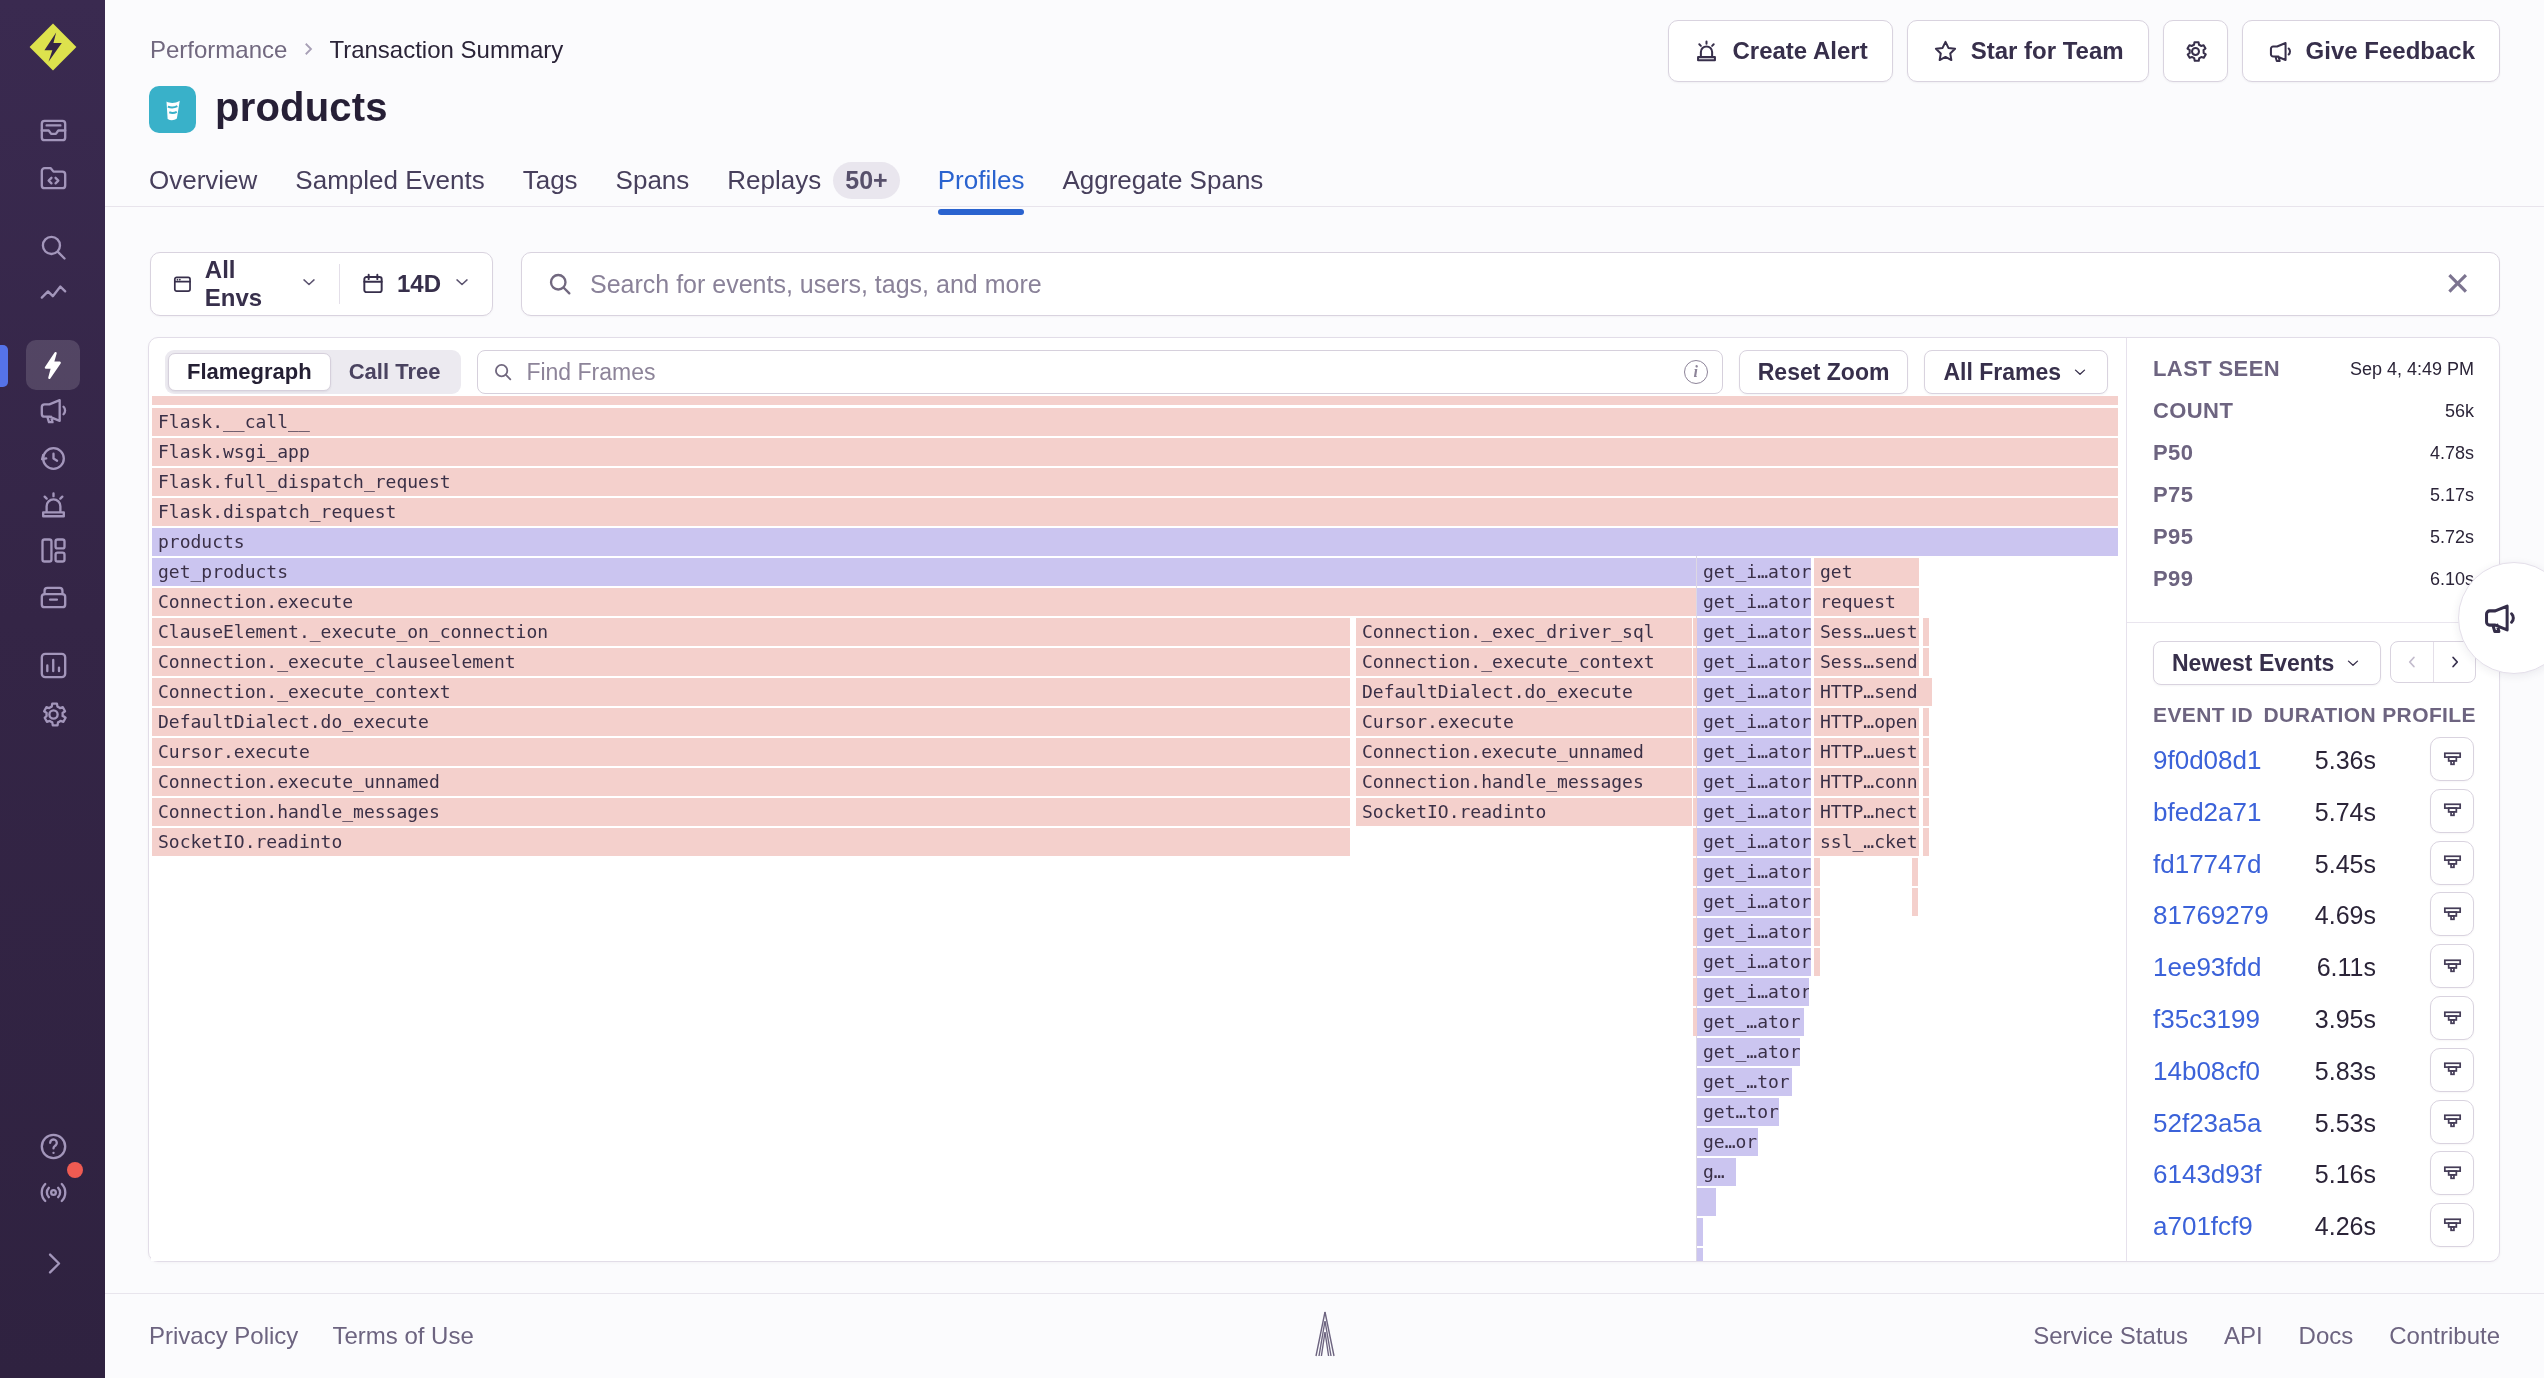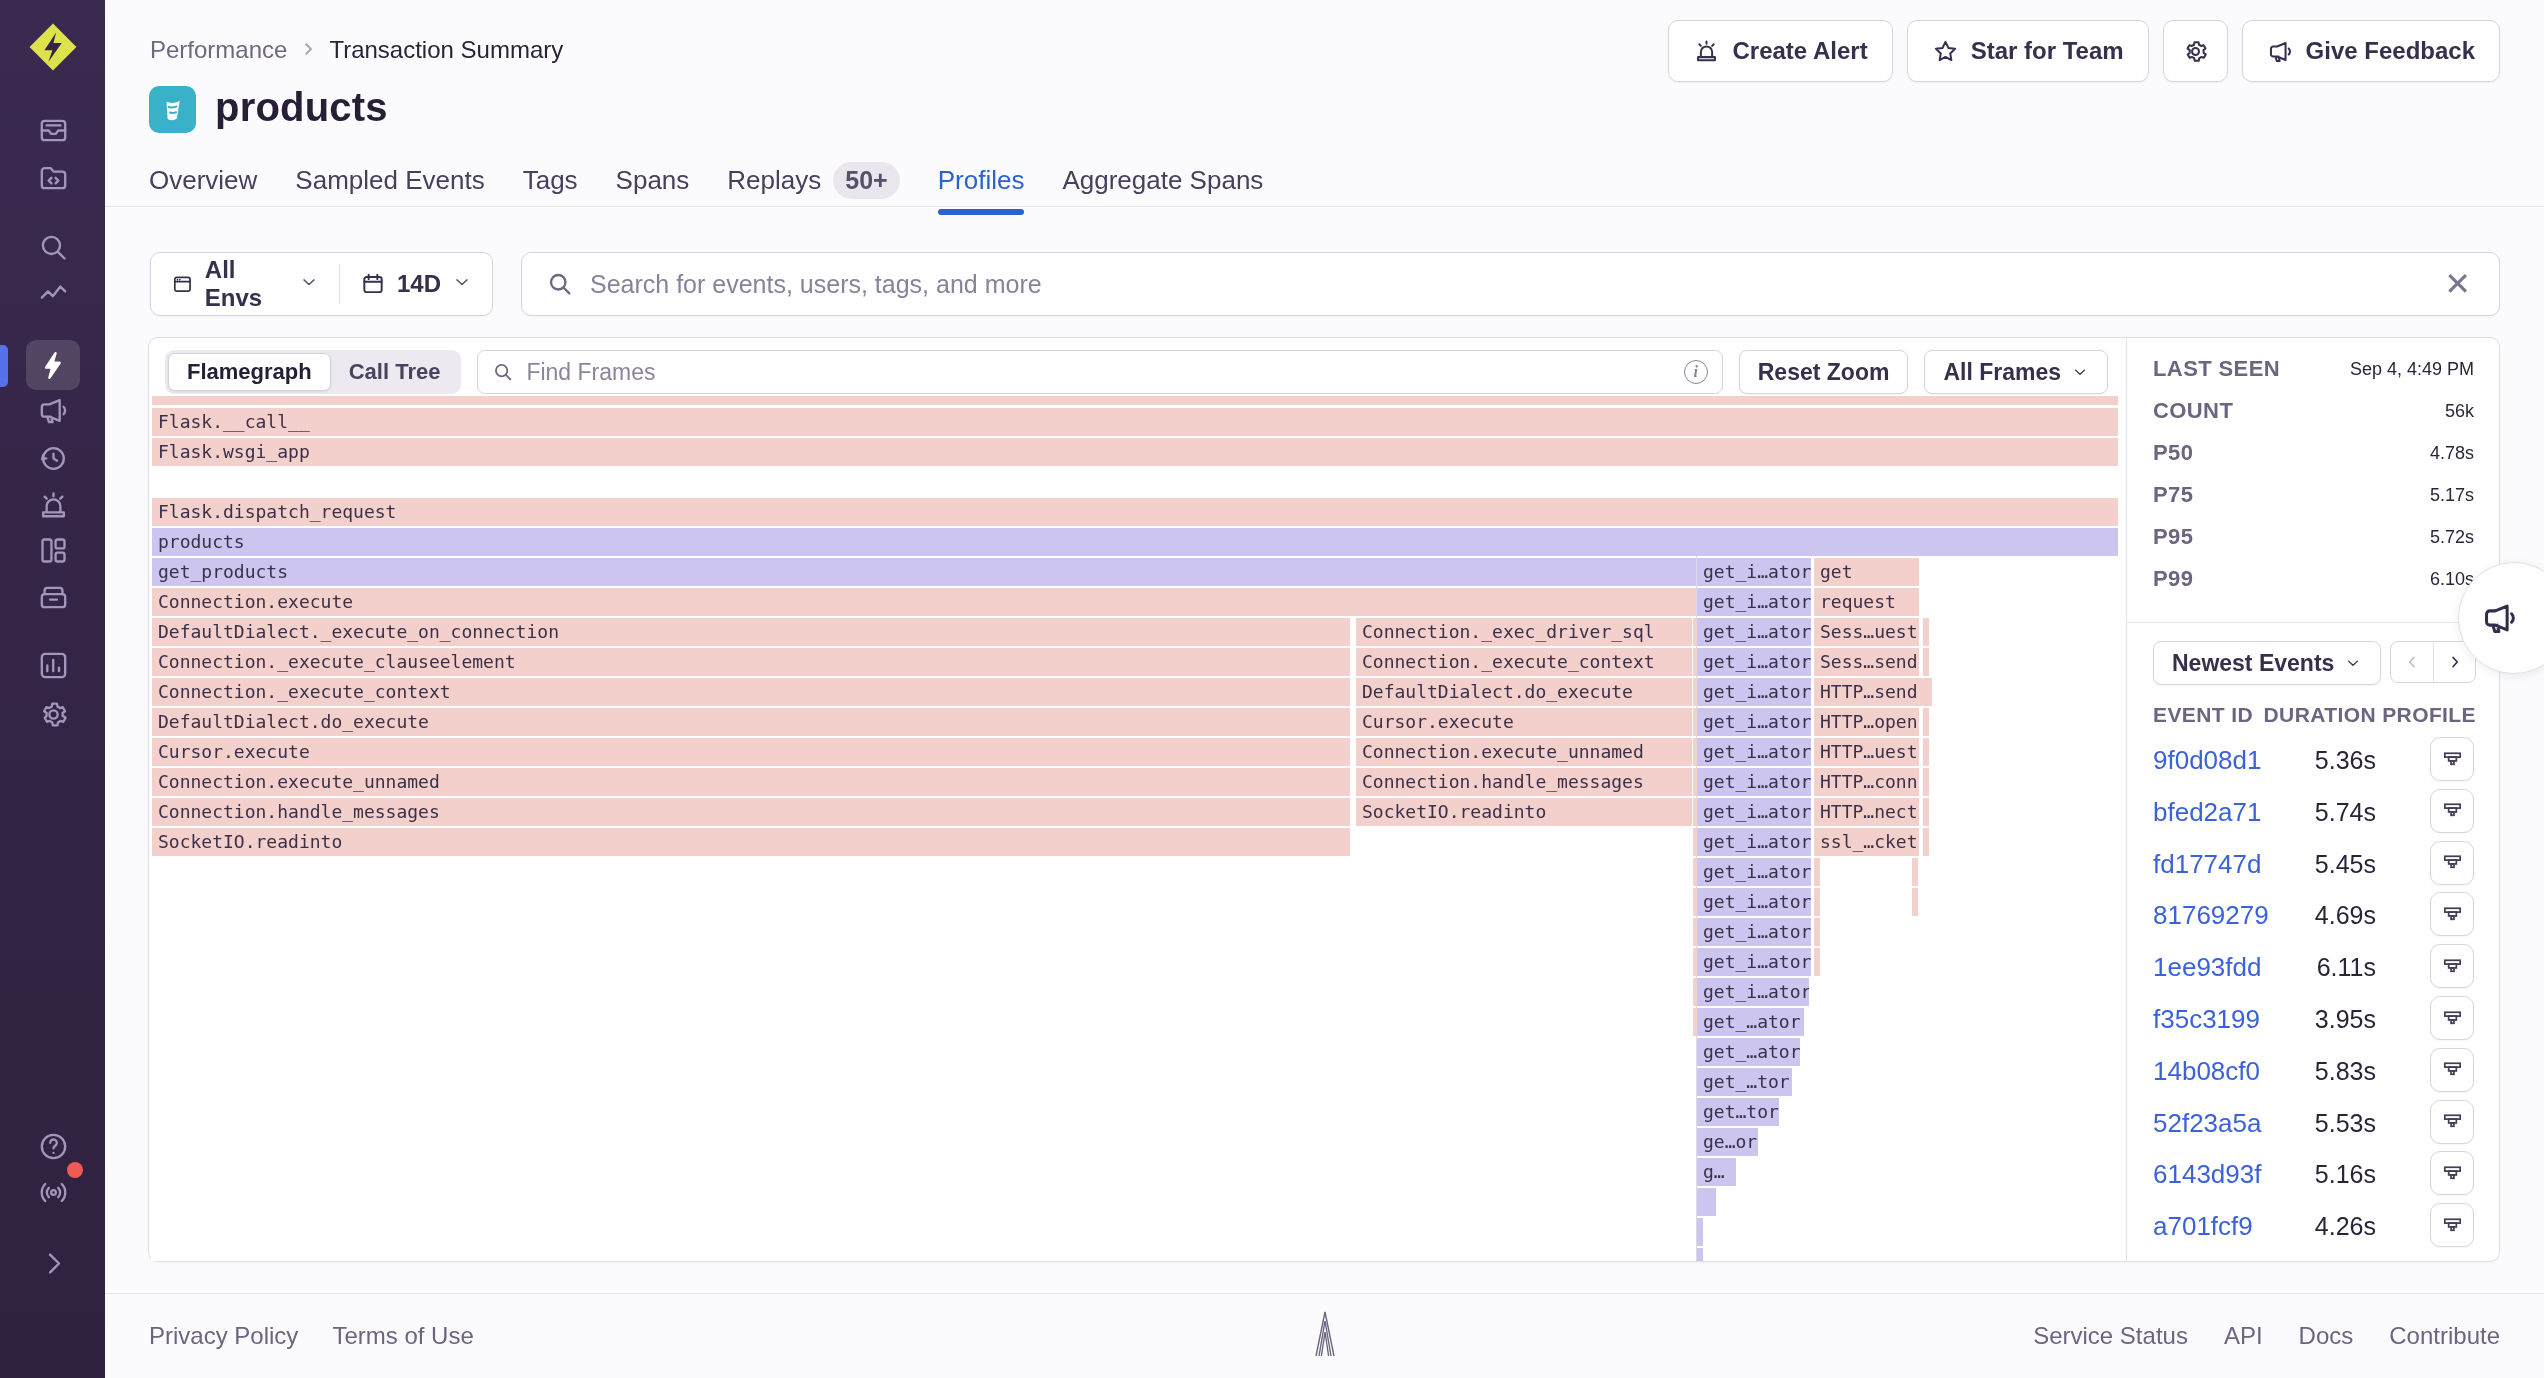--- a/index.html
+++ b/index.html
@@ -345,29 +345,30 @@
             <path d="M6 9.5l6 5.5 6-5.5"></path>
           </svg>
       </button>
     </div>
 
     <div class="flame" id="flame">
       <div class="guide-v"></div>
     <div class="fc fc-p" style="left: 1px; top: 0px; width: 1966px; height: 9px;"></div>
         <div class="fc fc-p" style="left: 1px; top: 12px; width: 1966px;">Flask.__call__</div>
         <div class="fc fc-p" style="left: 1px; top: 42px; width: 1966px;">Flask.wsgi_app</div>
+        <div class="fc fc-p" style="left: 1px; top: 72px; width: 1966px;">Flask.full_dispatch_request</div>
         <div class="fc fc-p" style="left: 1px; top: 102px; width: 1966px;">Flask.dispatch_request</div>
         <div class="fc fc-l" style="left: 1px; top: 132px; width: 1966px;">products</div>
         <div class="fc fc-l" style="left: 1px; top: 162px; width: 1544px;">get_products</div>
         <div class="fc fc-l" style="left: 1546px; top: 162px; width: 114px;">get_i…ator</div>
         <div class="fc fc-p" style="left: 1663px; top: 162px; width: 105px;">get</div>
         <div class="fc fc-p" style="left: 1px; top: 192px; width: 1544px;">Connection.execute</div>
         <div class="fc fc-l" style="left: 1546px; top: 192px; width: 114px;">get_i…ator</div>
         <div class="fc fc-p" style="left: 1663px; top: 192px; width: 105px;">request</div>
-        <div class="fc fc-p" style="left: 1px; top: 222px; width: 1198px;">DefaultDialect._execute_on_connection</div>
+        <div class="fc fc-p" style="left: 1px; top: 222px; width: 1198px;">ClauseElement._execute_on_connection</div>
         <div class="fc fc-p" style="left: 1205px; top: 222px; width: 336px;">Connection._exec_driver_sql</div>
         <div class="fc fc-p" style="left: 1542px; top: 222px; width: 3px;"></div>
         <div class="fc fc-l" style="left: 1546px; top: 222px; width: 114px;">get_i…ator</div>
         <div class="fc fc-p" style="left: 1663px; top: 222px; width: 105px;">Sess…uest</div>
         <div class="fc fc-p" style="left: 1772px; top: 222px; width: 4px;"></div>
         <div class="fc fc-p" style="left: 1px; top: 252px; width: 1198px;">Connection._execute_clauseelement</div>
         <div class="fc fc-p" style="left: 1205px; top: 252px; width: 336px;">Connection._execute_context</div>
         <div class="fc fc-p" style="left: 1542px; top: 252px; width: 3px;"></div>
         <div class="fc fc-l" style="left: 1546px; top: 252px; width: 114px;">get_i…ator</div>
         <div class="fc fc-p" style="left: 1663px; top: 252px; width: 105px;">Sess…send</div>

